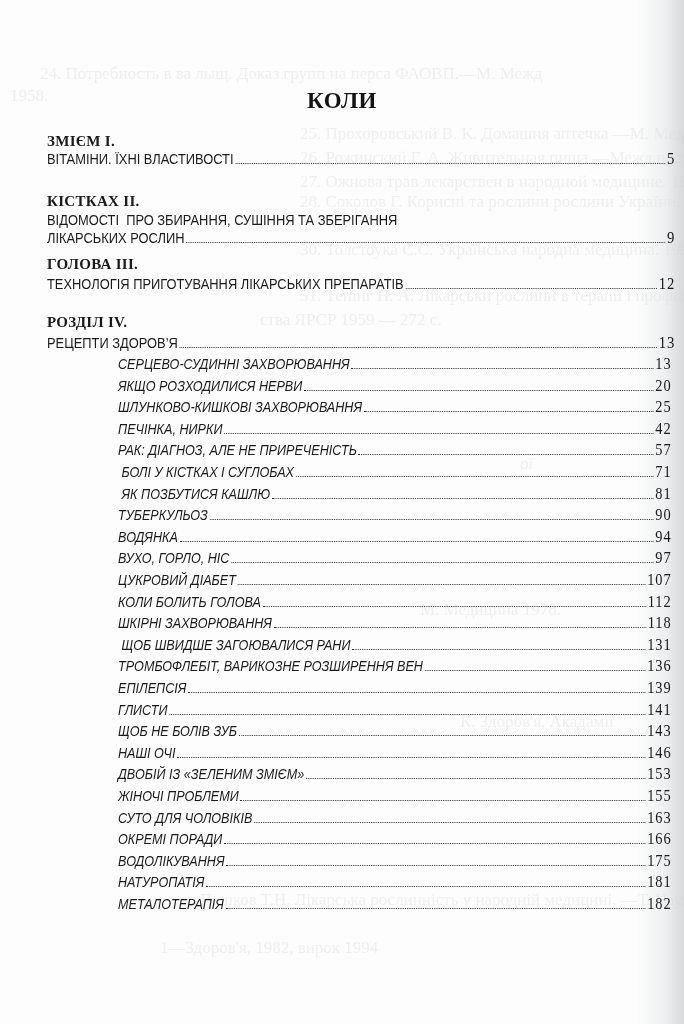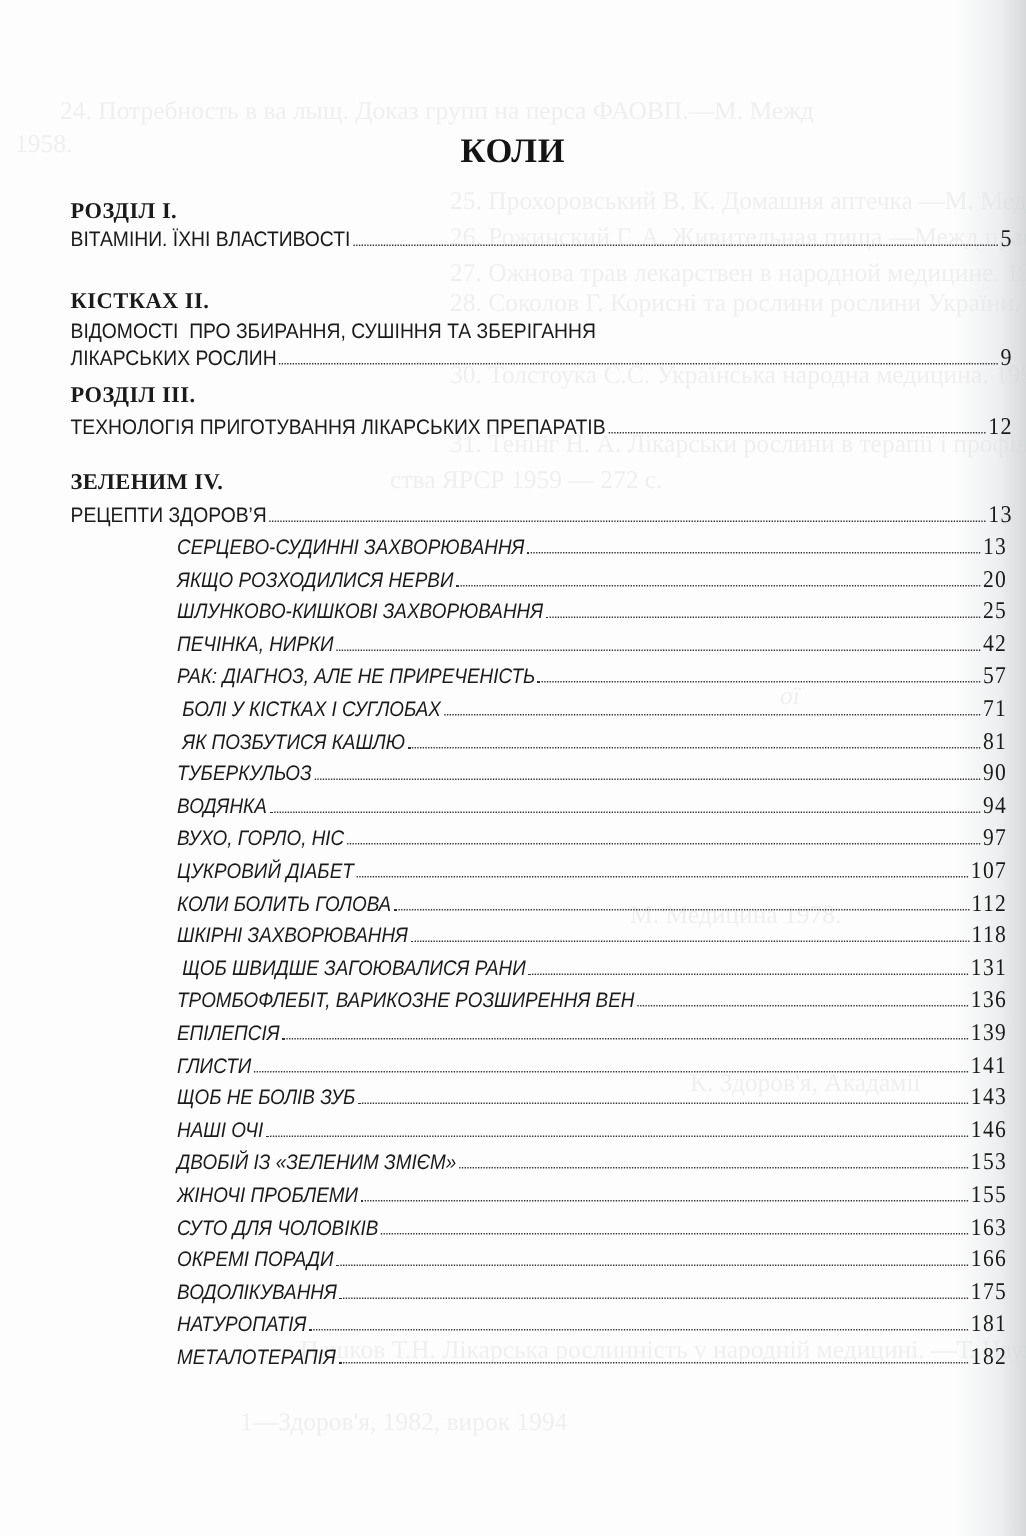--- a/index.html
+++ b/index.html
@@ -71,45 +71,45 @@
   <div style="top:890px;left:200px;">Пашков Т.Н. Лікарська рослинність у народній медицині. —Т. Наукова</div>
   <div style="top:938px;left:160px;">1—Здоров'я, 1982, вирок 1994</div>
 </div>
 
 <div class="page-shadow"></div>
 
 <div class="title">КОЛИ</div>
 
 <div class="toc">
 
-  <div class="sec-head" style="top:133px;">РОЗДІЛ І.</div>
+  <div class="sec-head" style="top:133px;">ЗМІЄМ І.</div>
   <div class="row main" style="top:150px;">
     <span class="label">ВІТАМІНИ. ЇХНІ ВЛАСТИВОСТІ</span>
     <span class="leader"></span>
     <span class="pg">5</span>
   </div>
 
   <div class="sec-head" style="top:193px;">КІСТКАХ ІІ.</div>
   <div class="row main" style="top:211px;">
     <span class="label" style="white-space:pre;">ВІДОМОСТІ  ПРО ЗБИРАННЯ, СУШІННЯ ТА ЗБЕРІГАННЯ</span>
   </div>
   <div class="row main" style="top:229px;">
     <span class="label">ЛІКАРСЬКИХ РОСЛИН</span>
     <span class="leader"></span>
     <span class="pg">9</span>
   </div>
 
-  <div class="sec-head" style="top:256px;">РОЗДІЛ ІІІ.</div>
+  <div class="sec-head" style="top:256px;">ГОЛОВА ІІІ.</div>
   <div class="row main" style="top:275px;">
     <span class="label">ТЕХНОЛОГІЯ ПРИГОТУВАННЯ ЛІКАРСЬКИХ ПРЕПАРАТІВ</span>
     <span class="leader"></span>
     <span class="pg">12</span>
   </div>
 
-  <div class="sec-head" style="top:314px;">ЗЕЛЕНИМ IV.</div>
+  <div class="sec-head" style="top:314px;">РОЗДІЛ IV.</div>
   <div class="row main" style="top:334px;">
     <span class="label">РЕЦЕПТИ ЗДОРОВ’Я</span>
     <span class="leader"></span>
     <span class="pg">13</span>
   </div>
 
   <div id="subentries">
       <div class="row sub" style="top: 355px;">
         <span class="label" style="white-space: pre;">СЕРЦЕВО-СУДИННІ ЗАХВОРЮВАННЯ</span>
         <span class="leader"></span>

